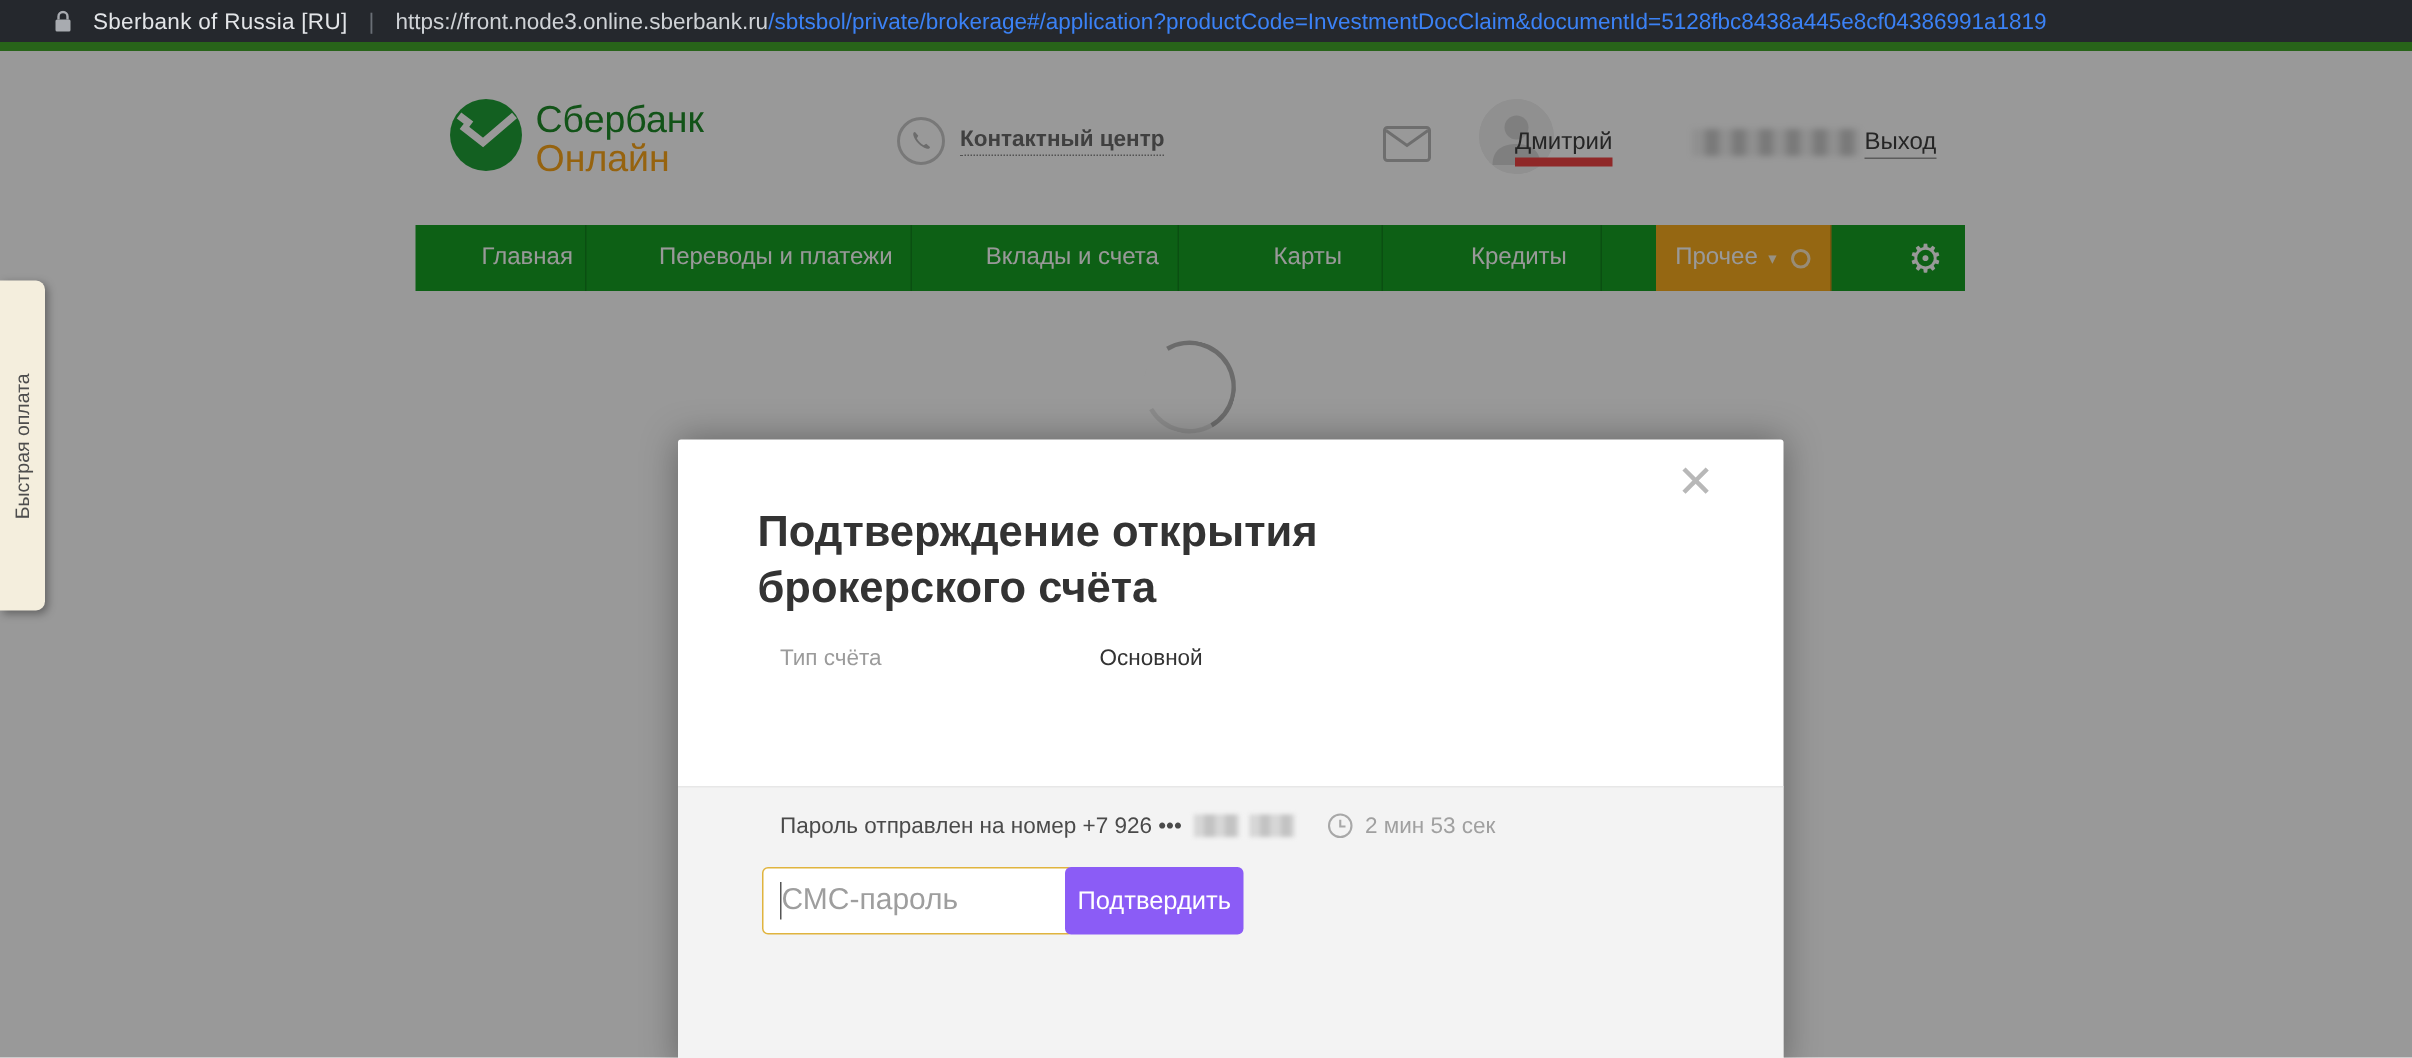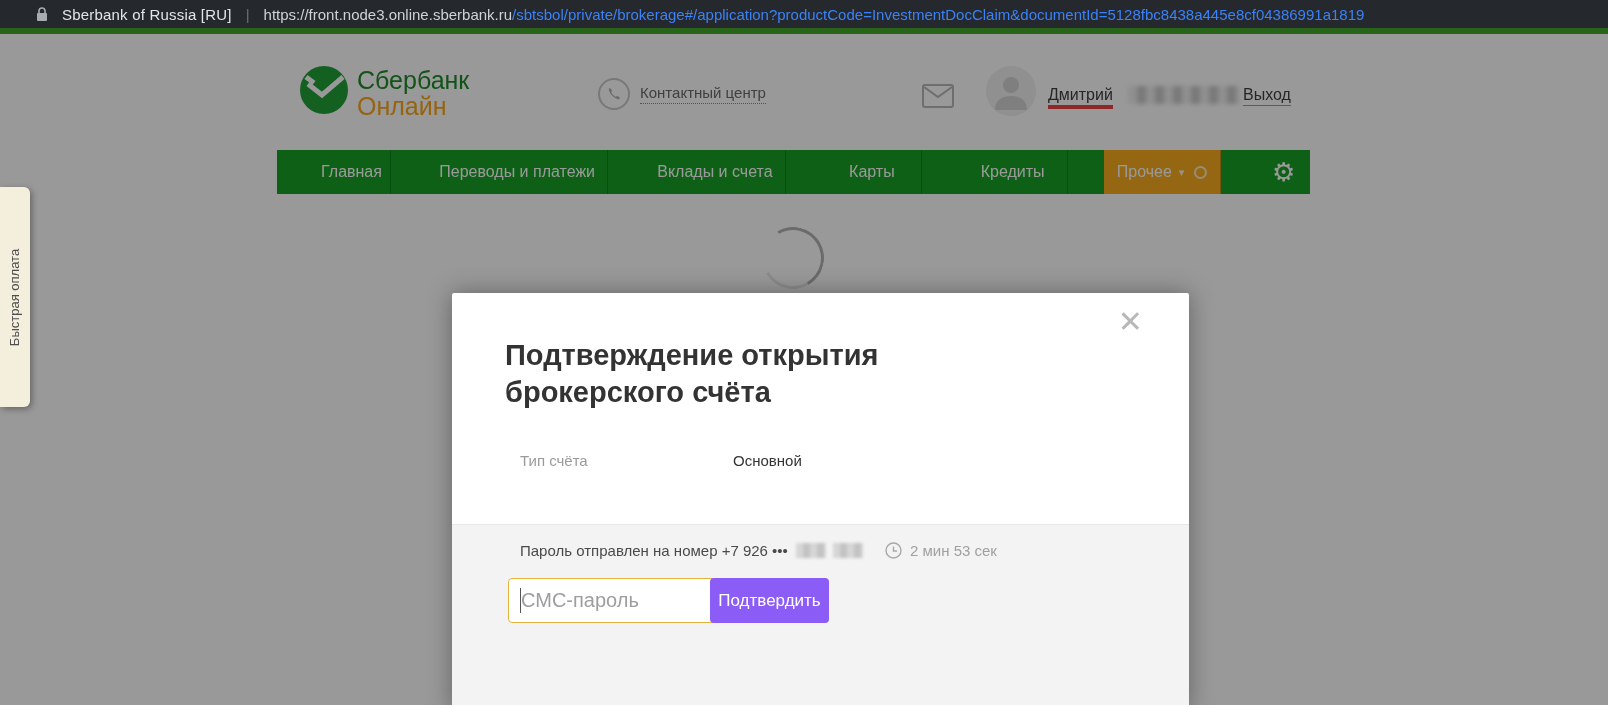--- a/index.html
+++ b/index.html
@@ -21,26 +21,26 @@
 
   .site-header { position:absolute; left:0; top:6px; width:1334px; height:116px; background:#fff; }
   .logo-circle { position:absolute; left:300px; top:32px; width:48px; height:48px; }
   .logo-text { position:absolute; left:357px; top:33px; line-height:26px; font-size:25px; }
   .logo-line1 { color:#1f8a28; }
   .logo-line2 { color:#faa61a; }
   .phone-wrap { position:absolute; left:598px; top:44px; display:flex; align-items:center; }
   .round-icon { width:32px; height:32px; border:2px solid #c9c9c9; border-radius:50%;
                 display:flex; align-items:center; justify-content:center; color:#b5b5b5; }
   .contact-link { margin-left:10px; font-size:15px; color:#6b6b6b;
-                  border-bottom:1px dotted #8a8a8a; padding-bottom:2px; cursor:pointer; }
+                  border-bottom:1px dotted #8a8a8a; padding-bottom:2px; cursor:pointer;font-weight:bold; }
   .mail-icon { position:absolute; left:922px; top:50px; }
   .avatar { position:absolute; left:986px; top:32px; width:50px; height:50px; border-radius:50%;
             background:#f0f0f0; overflow:hidden; }
-  .user-name { position:absolute; left:1048px; top:52px; font-size:16px; color:#3f3f3f;
-               border-bottom:4px solid #ef4444; padding-bottom:1px; cursor:pointer; }
+  .user-name { position:absolute; left:1010px; top:52px; font-size:16px; color:#3f3f3f;
+               border-bottom:6px solid #ef4444; padding-bottom:1px; cursor:pointer; }
   .blur-name { position:absolute; left:1128px; top:52px; width:112px; height:18px;
                background:repeating-linear-gradient(90deg,#efefef 0 9px,#cbcbcb 9px 18px),
                           repeating-linear-gradient(0deg,rgba(255,255,255,.4) 0 5px,rgba(0,0,0,.06) 5px 9px);
                filter:blur(2px); }
   .logout-link { position:absolute; left:1243px; top:52px; font-size:16px; color:#3f3f3f;
                  border-bottom:1px solid #9a9a9a; padding-bottom:1px; cursor:pointer; }
 
   
   .nav { position:absolute; left:277px; top:122px; width:1033px; height:44px; display:flex;
          background:#17a124; }
@@ -68,21 +68,21 @@
              border-radius:50%; border:3px solid rgba(70,70,70,.55);
              border-left-color:rgba(150,150,150,.12); border-bottom-color:rgba(110,110,110,.3);
              transform:rotate(15deg); }
 
   
   .modal { position:absolute; left:452px; top:265px; width:737px; height:420px; z-index:30;
            background:#fff; box-shadow:0 0 24px rgba(0,0,0,.35); border-radius:2px; overflow:hidden; }
   .modal-close { position:absolute; top:14px; right:46px; font-size:30px; font-weight:100;
                  color:#b8b8b8; cursor:pointer; line-height:30px; }
   .modal-title { margin:44px 0 0 53px; width:470px; font-size:29px; line-height:37px; color:#333; }
-  .account-row { position:absolute; left:0; top:159px; width:685px; height:20px; font-size:15px; }
+  .account-row { position:absolute; left:0; top:137px; width:685px; height:20px; font-size:15px; }
   .account-label { position:absolute; left:68px; color:#9b9b9b; }
   .account-value { position:absolute; left:281px; color:#333; }
   .modal-gray { position:absolute; left:0; top:231px; width:737px; height:189px;
                 background:#f3f3f3; border-top:1px solid #e7e7e7; }
   .sms-line { position:absolute; left:68px; top:17px; font-size:15px; color:#4a4a4a;
               display:flex; align-items:center; }
   .blur-phone { display:inline-flex; gap:7px; margin-left:8px; }
   .blur-phone i { display:block; width:30px; height:15px;
                   background:repeating-linear-gradient(90deg,#d6d6d6 0 7px,#c3c3c3 7px 14px);
                   filter:blur(1.5px); }

